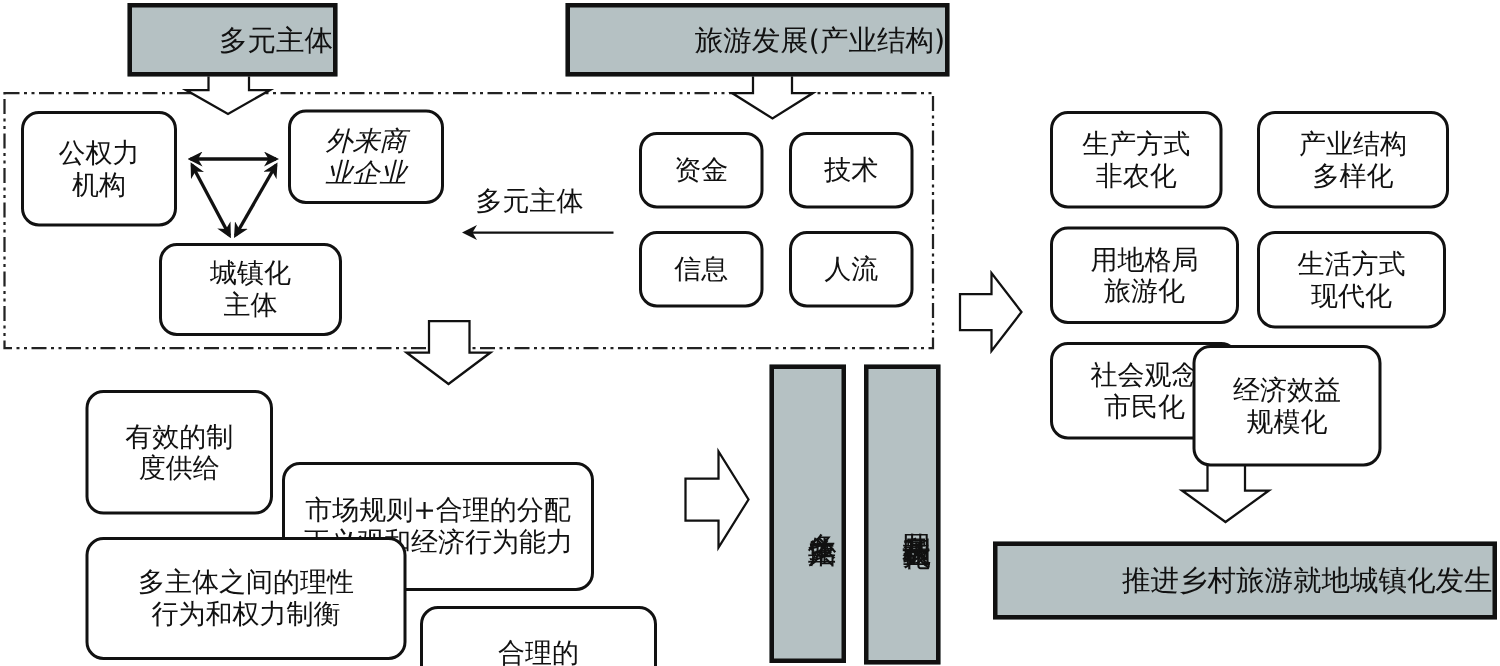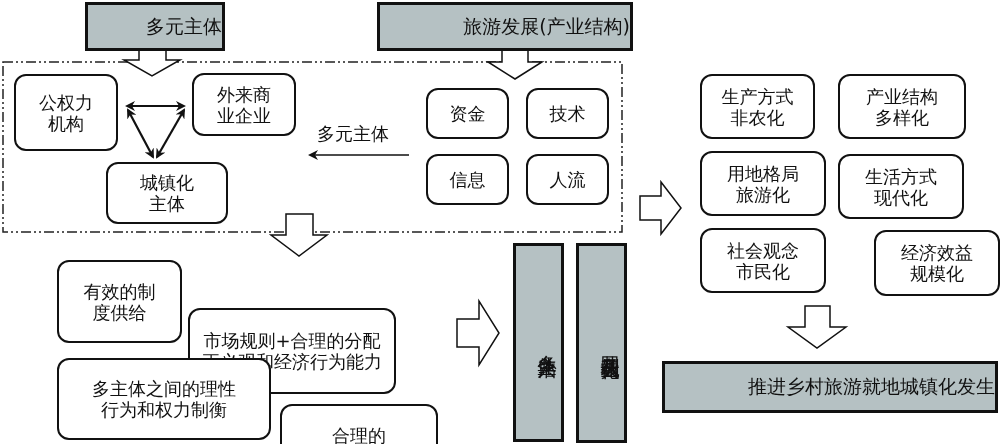--- a/index.html
+++ b/index.html
@@ -48,21 +48,21 @@
   <span>多元主体</span>
 </div>
 <div class="abs gray" style="left:377px;top:2px;width:256px;height:49px;">
   <span>旅游发展(产业结构)</span>
 </div>
 
 <div class="abs rbox" style="left:14px;top:74px;width:104px;height:77px;">
   <span>公权力
 机构</span>
 </div>
-<div class="abs rbox" style="left:192px;top:73px;width:104px;height:63px;">
+<div class="abs rbox" style="left:192px;top:73px;width:104px;height:63px;font-style:italic;">
   <span>外来商
 业企业</span>
 </div>
 <div class="abs rbox" style="left:106px;top:162px;width:122px;height:62px;">
   <span>城镇化
 主体</span>
 </div>
 
 <div class="abs" style="left:317px;top:122px;font-size:18px;">多元主体</div>
 <div class="abs rbox" style="left:426px;top:88px;width:83px;height:51px;">
@@ -115,20 +115,20 @@
 旅游化</span>
 </div>
 <div class="abs rbox" style="left:838px;top:154px;width:126px;height:65px;">
   <span>生活方式
 现代化</span>
 </div>
 <div class="abs rbox" style="left:700px;top:228px;width:126px;height:65px;">
   <span>社会观念
 市民化</span>
 </div>
-<div class="abs rbox" style="left:874px;top:230px;width:126px;height:66px;">
+<div class="abs rbox" style="left:795px;top:230px;width:126px;height:81px;">
   <span>经济效益
 规模化</span>
 </div>
 
 <div class="abs gray" style="left:662px;top:361px;width:336px;height:52px;">
   <span>推进乡村旅游就地城镇化发生</span>
 </div>
 
 </body></html>

